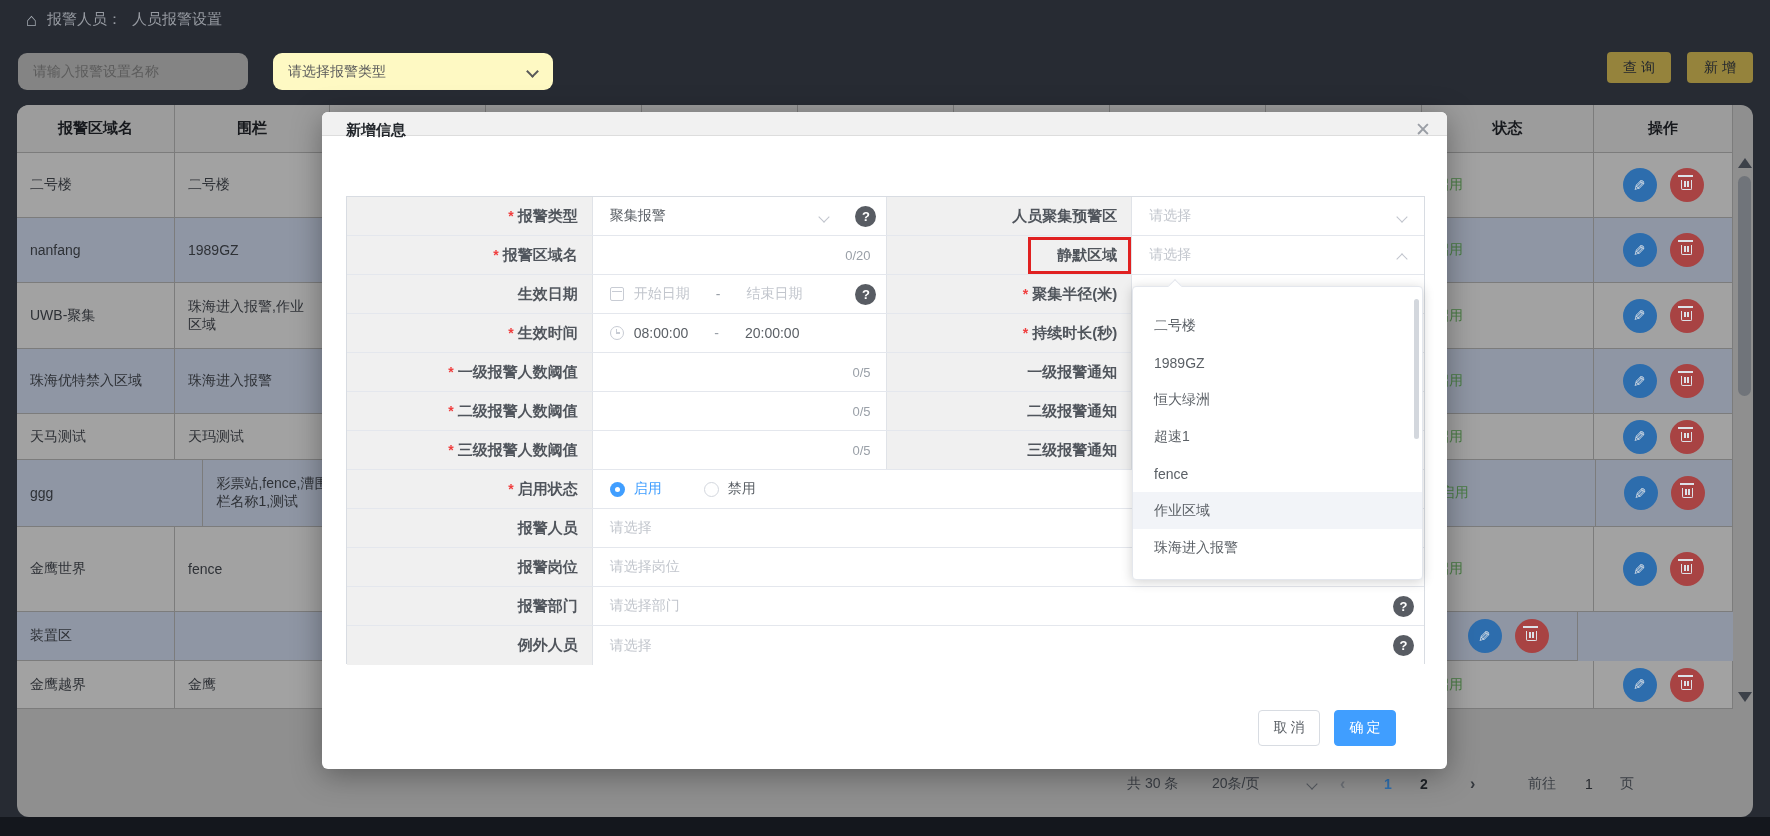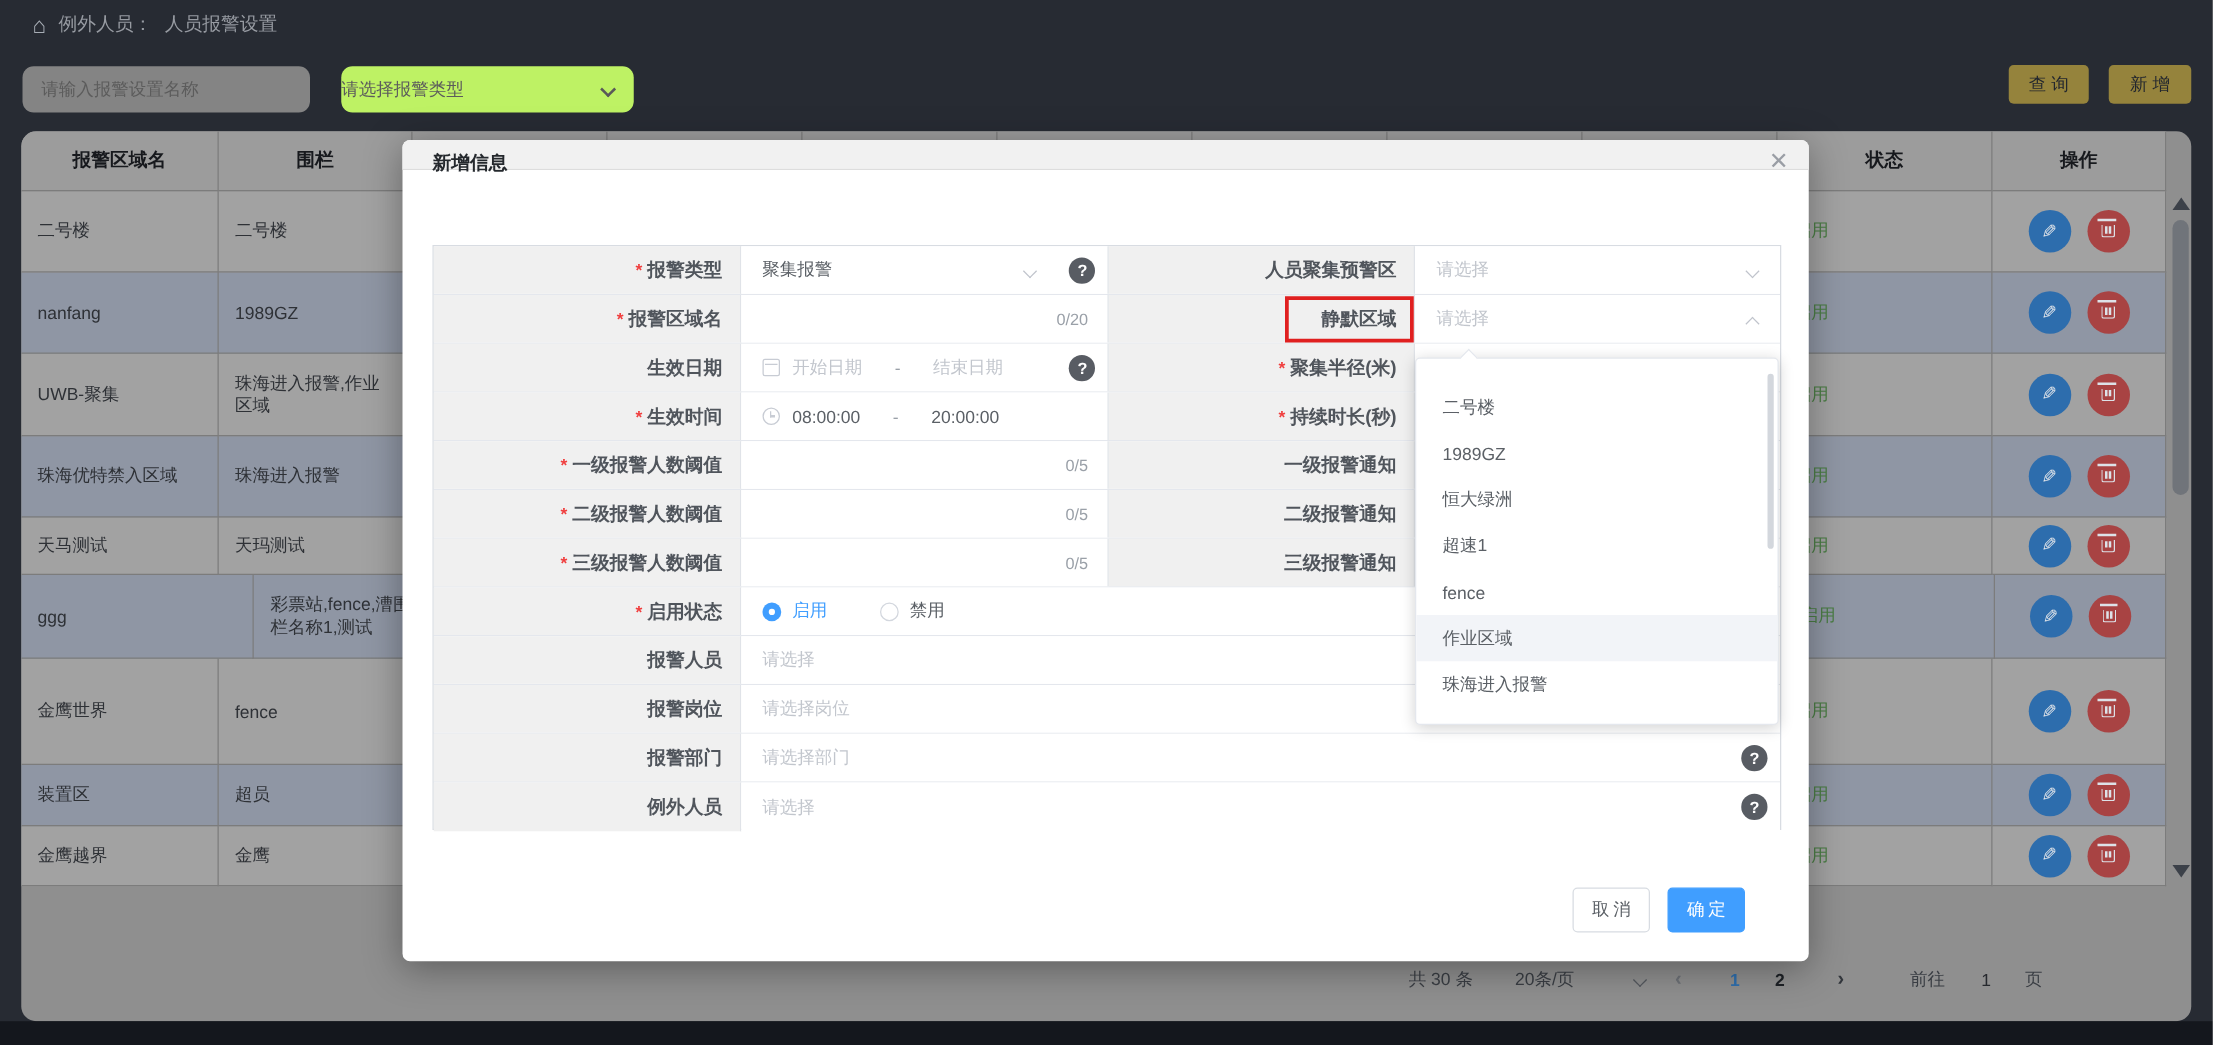--- a/index.html
+++ b/index.html
@@ -4,21 +4,21 @@
 <style>
   * { margin:0; padding:0; box-sizing:border-box; }
   html,body { width:1770px; height:836px; }
   body { font-family:"Liberation Sans","DejaVu Sans",sans-serif; background:#272b33; position:relative; overflow:hidden; }
   .abs { position:absolute; }
 
   
   .breadcrumb { left:26px; top:10px; color:#979ba2; font-size:15px; display:flex; align-items:center; gap:10px; }
   .home-ico { font-size:18px; color:#a7adb5; line-height:1; }
   .search-input { left:18px; top:53px; width:230px; height:37px; background:#848484; border-radius:9px; color:#5c5c5c; font-size:14px; line-height:37px; padding-left:15px; }
-  .search-select { left:273px; top:53px; width:234px; height:37px; background:#bef264; border-radius:9px; color:#5c5c5c; font-size:14px; line-height:37px; }
+  .search-select { left:273px; top:53px; width:280px; height:37px; background:#fef9c3; border-radius:9px; color:#5c5c5c; font-size:14px; line-height:37px; padding-left:15px; }
   .sel-chev { position:absolute; right:16px; top:14px; width:9px; height:9px; border-right:2px solid #595959; border-bottom:2px solid #595959; transform:rotate(45deg); }
   .gold-btn { top:52px; height:31px; background:#95833c; color:#23272e; font-size:14px; border:none; border-radius:4px; letter-spacing:4px; padding:0 12px 0 16px; cursor:pointer; }
   .btn-query { left:1607px; width:64px; }
   .btn-add { left:1687px; width:66px; }
 
   
   .tbl-wrap { left:17px; top:105px; width:1736px; height:712px; background:#8f8f8f; border-radius:12px; overflow:hidden; }
   .tbl-scrollpad { position:absolute; left:0; top:0; width:1716px; }
   .t-row { display:flex; width:1716px; }
   .t-cell { border-right:1px solid #7c7c7c; border-bottom:1px solid #7c7c7c; font-size:14px; color:#2e3136; padding:6px 13px; display:flex; align-items:center; overflow:hidden; }
@@ -103,21 +103,21 @@
   .dd-list { position:absolute; left:0; top:20px; width:100%; }
   .dd-item { height:37px; display:flex; align-items:center; padding-left:21px; font-size:14px; color:#5b6066; cursor:pointer; }
   .dd-item.hover { background:#f2f4f8; }
   .dd-sb { position:absolute; right:3px; top:12px; width:5px; height:140px; border-radius:3px; background:#d3d7dd; }
 </style>
 </head>
 <body>
 
 <div class="abs breadcrumb">
   <span class="home-ico">⌂</span>
-  <span>例外人员：</span>
+  <span>报警人员：</span>
   <span>人员报警设置</span>
 </div>
 <div class="abs search-input">请输入报警设置名称</div>
 <div class="abs search-select">
   <span>请选择报警类型</span>
   <span class="sel-chev"></span>
 </div>
 <button class="abs gold-btn btn-query">查询</button>
 <button class="abs gold-btn btn-add">新增</button>
 
@@ -271,21 +271,20 @@
           <button class="op-btn op-edit">
             <span class="pencil-g">✎</span>
           </button>
           <button class="op-btn op-del">
             <span class="trash-g"></span>
           </button>
         </div>
       </div>
       <div class="t-row row-stripe" style="height: 49px;">
         <div class="t-cell" style="width: 158px;">装置区</div>
-        <div class="t-cell" style="width: 155px;">超员</div>
         <div class="t-cell" style="width: 156px;"></div>
         <div class="t-cell" style="width: 156px;"></div>
         <div class="t-cell" style="width: 156px;"></div>
         <div class="t-cell" style="width: 156px;"></div>
         <div class="t-cell" style="width: 156px;"></div>
         <div class="t-cell" style="width: 156px;"></div>
         <div class="t-cell" style="width: 156px;"></div>
         <div class="t-cell cell-status" style="width: 172px;">启用</div>
         <div class="t-cell cell-ops" style="width: 139px;">
           <button class="op-btn op-edit">

